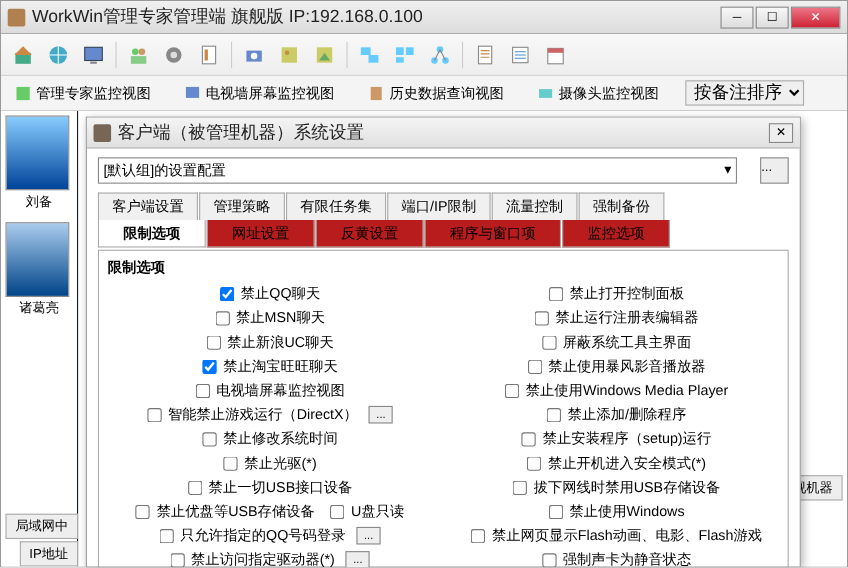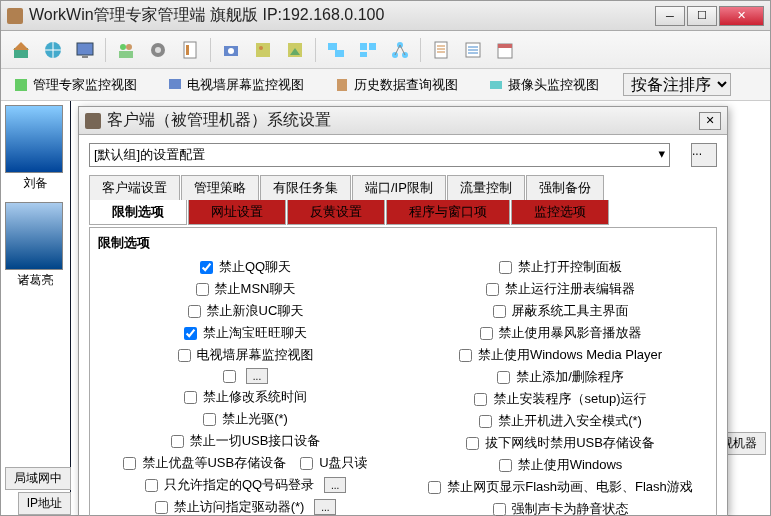--- a/index.html
+++ b/index.html
@@ -269,20 +269,21 @@
             <label class="chk">
               <input type="checkbox" checked="" style="">
               <span>禁止淘宝旺旺聊天</span>
             </label>
             <label class="chk">
               <input type="checkbox" style="">
               <span>电视墙屏幕监控视图</span>
             </label>
             <label class="chk">
               <input type="checkbox" style="">
+              <span>智能禁止游戏运行（DirectX）</span>
               <span class="dots">...</span>
             </label>
             <label class="chk">
               <input type="checkbox" style="">
               <span>禁止修改系统时间</span>
             </label>
             <label class="chk">
               <input type="checkbox" style="">
               <span>禁止光驱(*)</span>
             </label>

